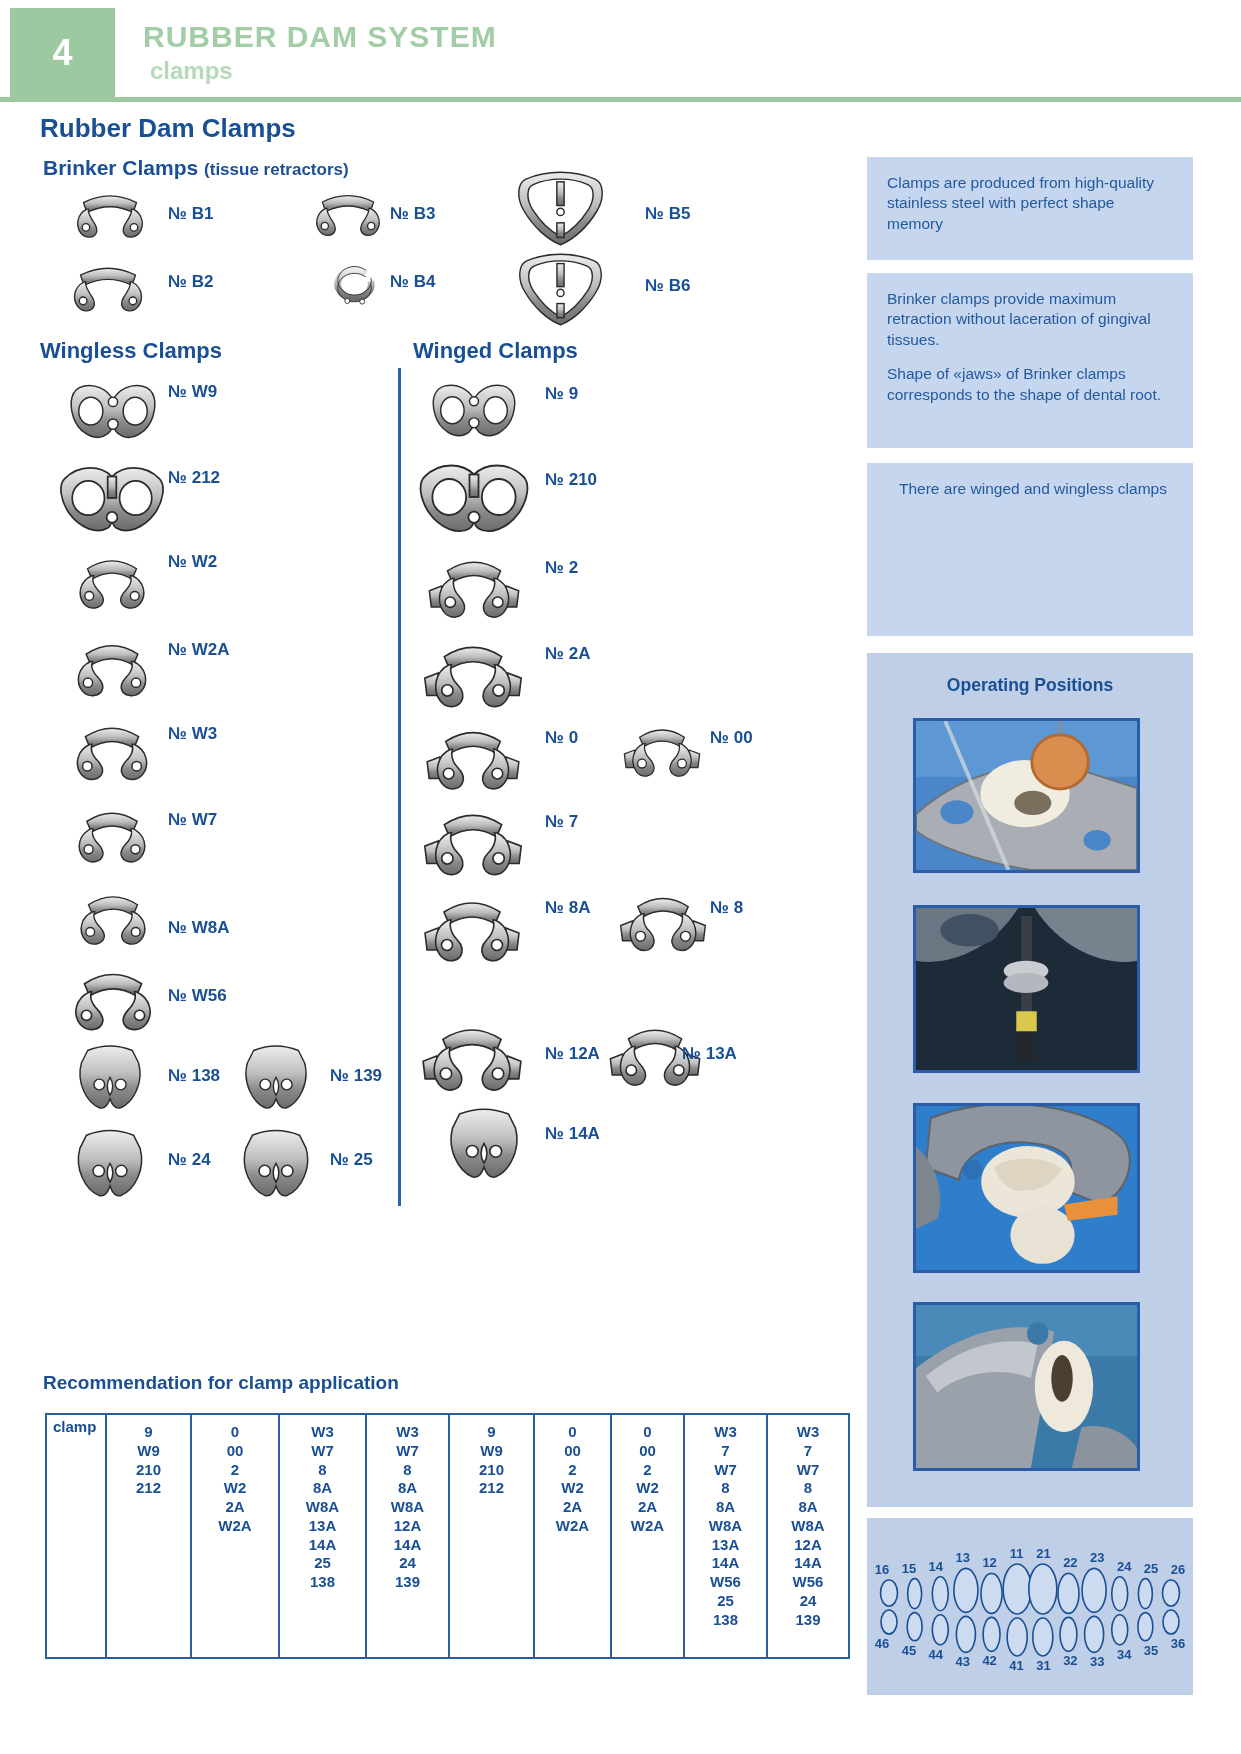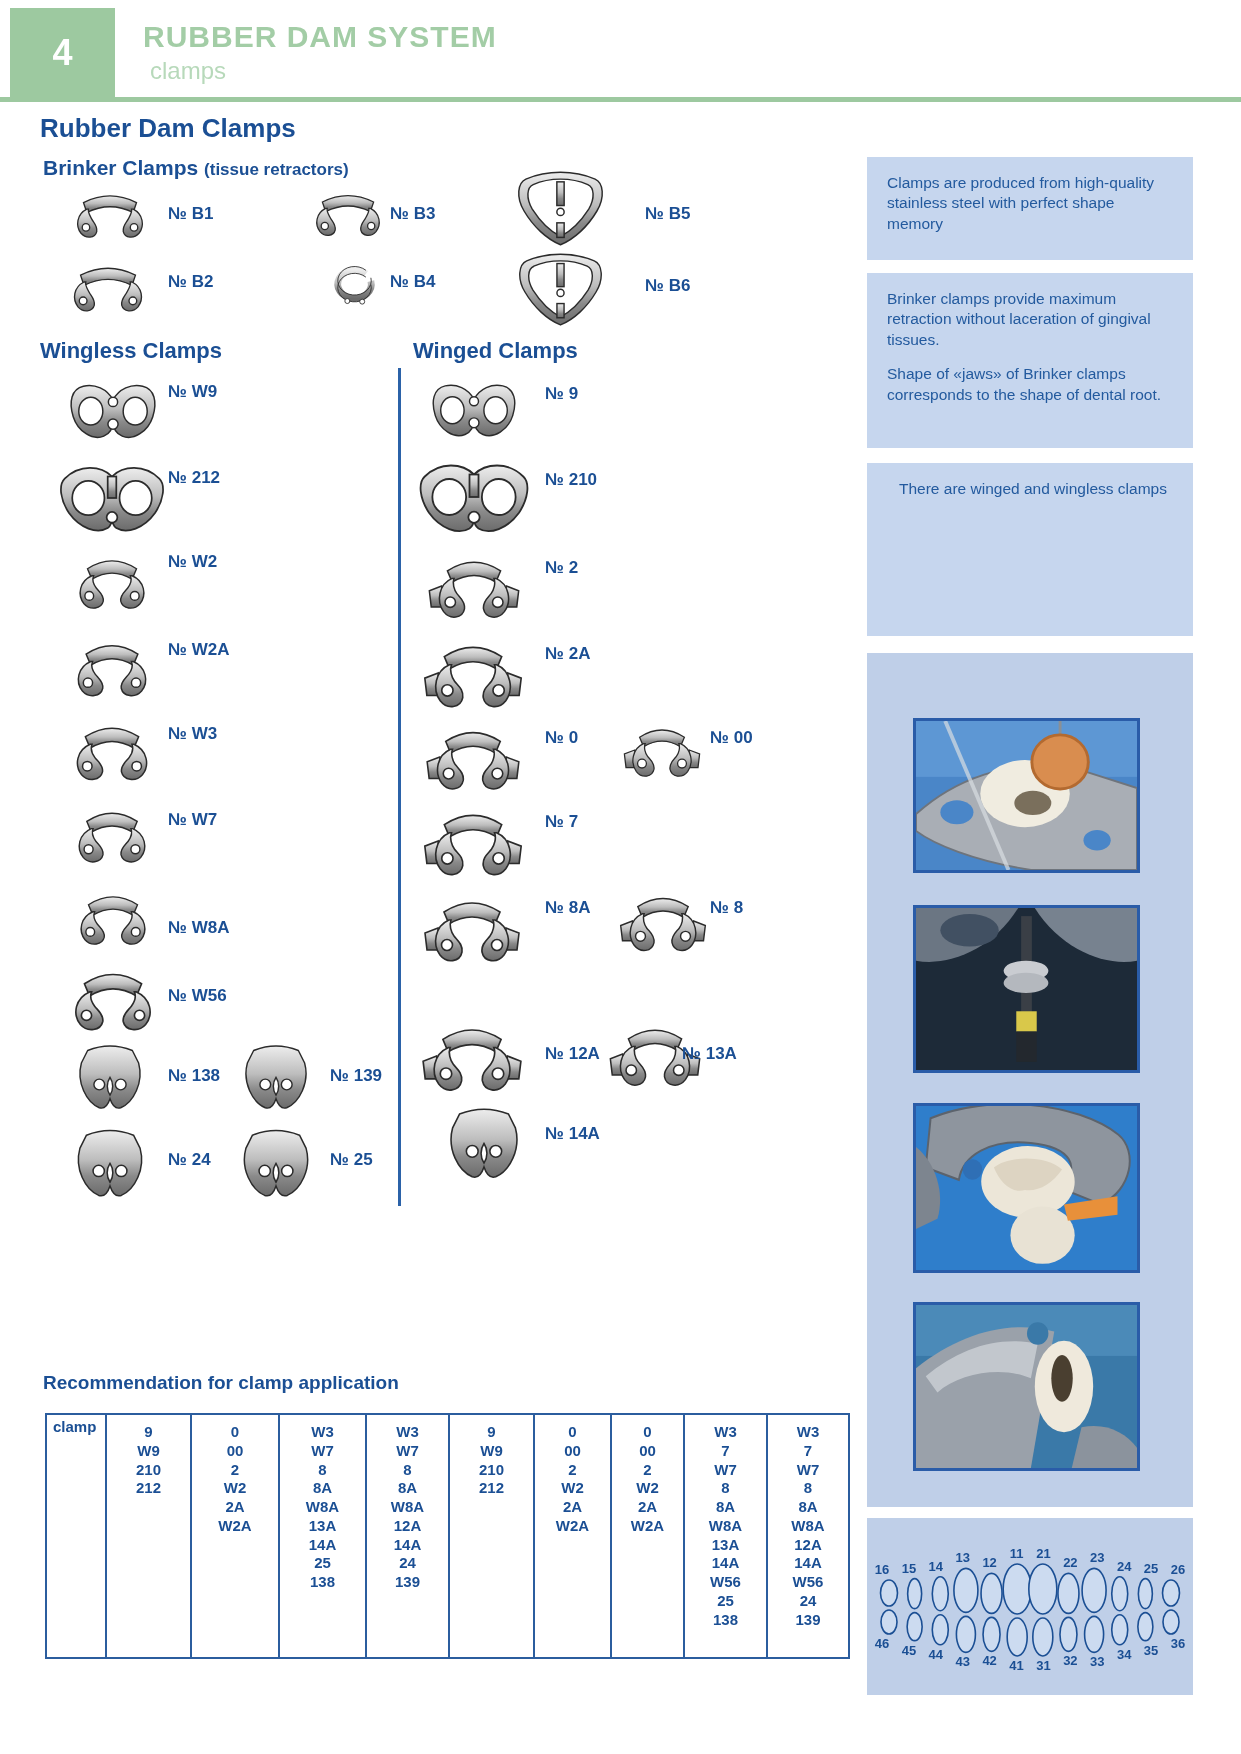--- a/index.html
+++ b/index.html
@@ -5,21 +5,21 @@
   html,body{margin:0;padding:0;background:#ffffff;}
   body{font-family:"Liberation Sans", sans-serif;}
   .page{position:relative;width:1241px;height:1754px;background:#ffffff;overflow:hidden;}
   .abs{position:absolute;}
   .blue{color:#1b4f94;text-align:center;}
   
   .chapter-box{left:10px;top:8px;width:105px;height:89px;background:#9dc9a0;
     display:flex;align-items:center;justify-content:center;color:#ffffff;
     font-size:36px;font-weight:bold;}
   .header-title{left:143px;top:20px;font-size:30px;font-weight:bold;color:#a3cda6;letter-spacing:1px;}
-  .header-sub{left:150px;top:57px;font-size:24px;font-weight:normal;color:#b7d9ba;}
+  .header-sub{left:150px;top:57px;font-size:24px;font-weight:bold;color:#b7d9ba;}
   .header-rule{left:0;top:97px;width:1241px;height:5px;background:#9dc9a0;}
   
   .h-main{left:40px;top:113px;font-size:26px;font-weight:bold;}
   .h-sec{font-size:22px;font-weight:bold;}
   .h-brinker{left:43px;top:156px;font-size:21px;font-weight:bold;}
   .h-brinker .note{font-size:17px;}
   .clamp-label{font-size:17px;font-weight:bold;color:#1b4f94;white-space:nowrap;}
   .divider-v{left:398px;top:368px;width:3px;height:838px;background:#2b62a8;}
   
   .info-box{left:867px;width:326px;background:#c6d6ee;color:#235a9e;
@@ -336,20 +336,21 @@
     <p style="margin-bottom:0">Shape of «jaws» of Brinker clamps corresponds to the shape of dental root.</p>
   </div>
   <div class="abs info-box" style="top:157px;height:103px">
     <p style="margin:0">Clamps are produced from high-quality stainless steel with perfect shape memory</p>
   </div>
   <div class="abs info-box" style="top:463px;height:173px">
     <p style="margin:0 0 0 12px">There are winged and wingless clamps</p>
   </div>
 
   <div class="abs panel" style="top:653px;height:854px">
+    <div class="panel-title">Operating Positions</div>
 
     <div class="photo" style="top:65px;height:155px">
       <svg viewBox="0 0 227 160" preserveAspectRatio="none">
         <rect width="227" height="160" fill="#4a86c8"></rect>
         <rect width="227" height="60" fill="#5d97d4"></rect>
         <path d="M0,100 C40,62 95,42 155,48 L227,72 L227,160 L118,160 C58,150 18,132 0,118 Z" fill="#a9aeb5" stroke="#6e747c" stroke-width="2"></path>
         <ellipse cx="42" cy="98" rx="17" ry="13" fill="#4a86c8"></ellipse>
         <ellipse cx="186" cy="128" rx="14" ry="11" fill="#4a86c8"></ellipse>
         <ellipse cx="112" cy="78" rx="46" ry="36" fill="#f0ece0"></ellipse>
         <ellipse cx="120" cy="88" rx="19" ry="13" fill="#7a6f5c"></ellipse>

